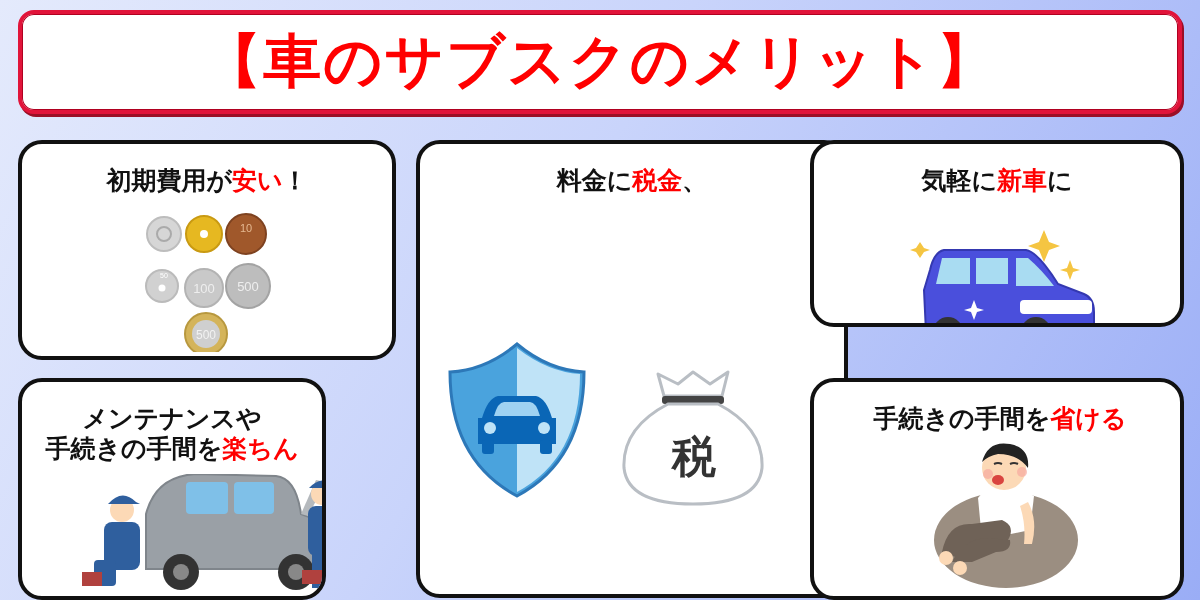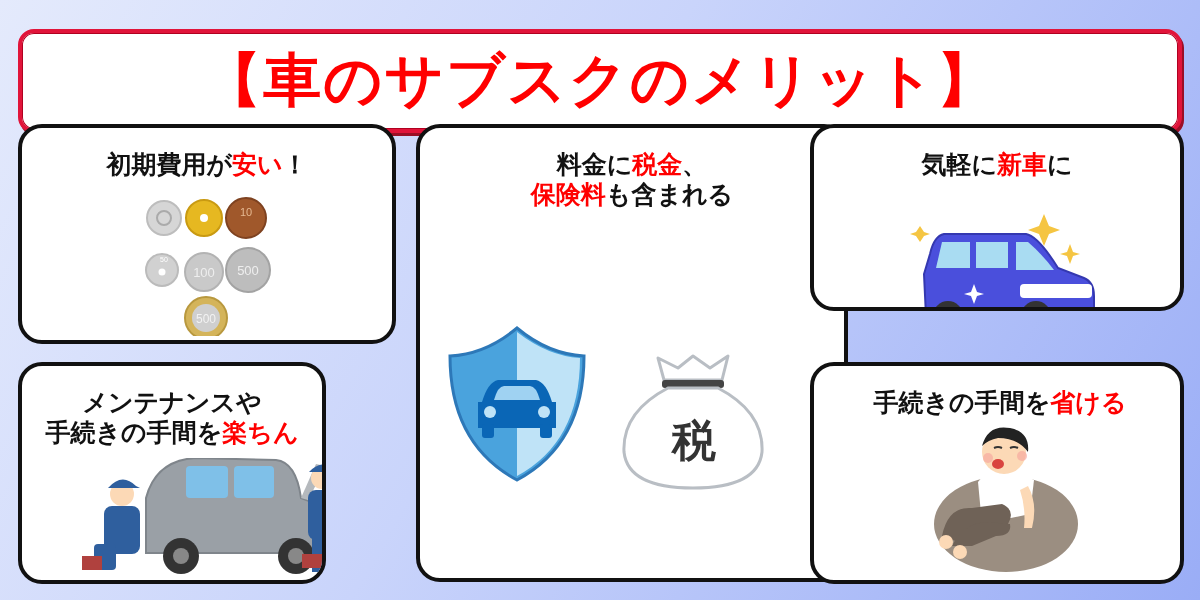--- a/index.html
+++ b/index.html
@@ -6,28 +6,28 @@
   html, body { width: 1200px; height: 600px; overflow: hidden; }
   body {
     background: linear-gradient(120deg, #e4eafc 0%, #c9d4fb 45%, #9aadf6 100%);
     font-family: "DejaVu Sans", "Liberation Sans", sans-serif;
     position: relative;
   }
   .title-box {
     position: absolute; left: 18px; top: 10px; width: 1164px; height: 104px;
     background: #fff; border: 4px solid #e1143a; border-radius: 16px;
     box-shadow: 0 0 0 1px #b00020 inset, 2px 3px 0 #9b0f26;
-    display: flex; align-items: center; justify-content: center; margin-top: 19px;
+    display: flex; align-items: center; justify-content: center;
   }
   .title-text {
     color: #ff0000; font-weight: bold; font-size: 58px; letter-spacing: 2px;
   }
   .card {
     position: absolute; background: #fff; border: 4px solid #111;
-    border-radius: 24px; overflow: hidden;
+    border-radius: 24px; overflow: hidden; margin-top: 16px;
   }
   .card-title {
     text-align: center; font-weight: bold; font-size: 25px; line-height: 30px;
     color: #111; margin-top: 22px;
   }
   .red { color: #ff0000; }
   .illus { position: absolute; }
 </style>
 </head>
 <body>
@@ -89,21 +89,20 @@
     <circle cx="246" cy="20" r="11" fill="#fcd9b6"></circle>
     <path d="M233 14 Q246 0 259 12 L262 14 L233 14 Z" fill="#2f5f9e"></path>
     <rect x="226" y="96" width="26" height="14" fill="#b0413e"></rect>
     <rect x="6" y="98" width="20" height="14" fill="#b0413e"></rect>
   </svg>
 </div>
 
 <div class="card" style="left:416px;top:124px;width:432px;height:458px;">
   <div class="card-title">
       <div><span>料金に</span><span class="red">税金</span><span>、</span></div>
-      <div><span class="red">保険料</span><span>も含まれる</span></div>
     </div>
   <svg class="illus" style="left:26px;top:196px" width="142" height="160" viewBox="0 0 142 160">
     <path d="M71 4 Q40 30 4 32 Q4 120 71 156 Q138 120 138 32 Q102 30 71 4 Z" fill="#4aa3dd" stroke="#2d78b8" stroke-width="3"></path>
     <path d="M71 8 Q102 32 134 34 Q134 118 71 152 Z" fill="#bfe3f7"></path>
     <g fill="#0a66b6">
       <path d="M36 78 Q42 58 52 56 L90 56 Q100 58 106 78 L110 78 L110 104 L32 104 L32 78 Z"></path>
       <rect x="36" y="100" width="12" height="14" rx="3"></rect>
       <rect x="94" y="100" width="12" height="14" rx="3"></rect>
     </g>
     <path d="M48 76 Q52 62 58 62 L84 62 Q90 62 94 76 Z" fill="#9fd2f2"></path>

